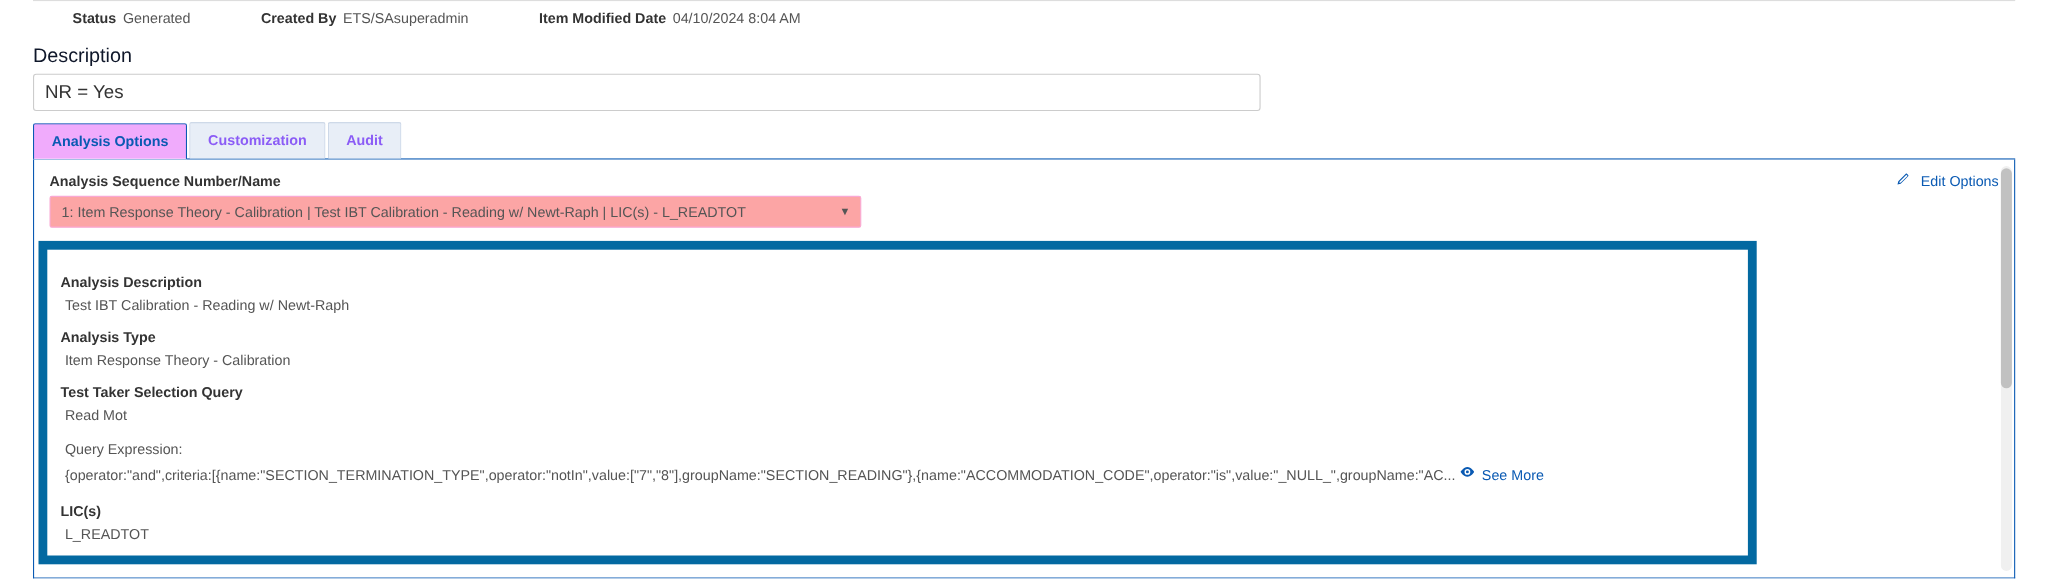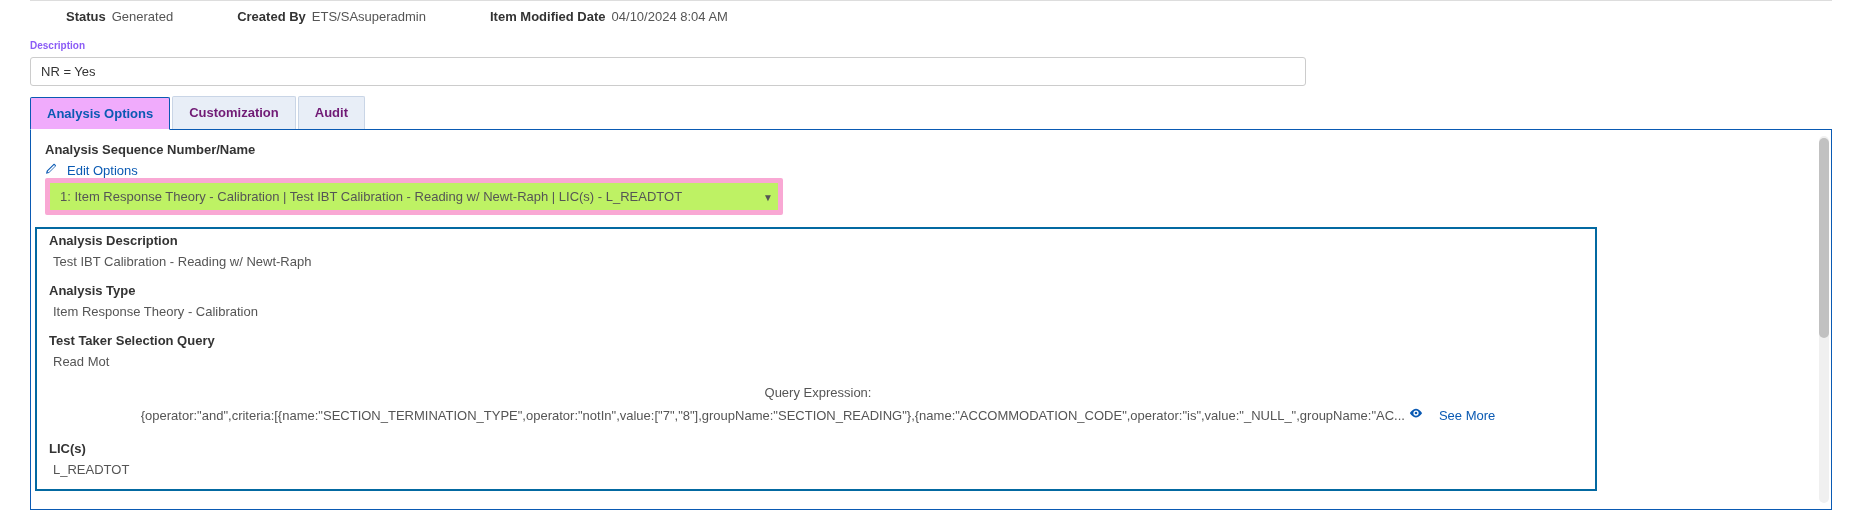--- a/index.html
+++ b/index.html
@@ -30,44 +30,44 @@
     }
     .meta-label {
       font-weight: bold;
       color: #333;
       margin-left: 36px;
     }
     .meta-value {
       color: #555;
     }
     .section-label {
-      font-weight: bold;
-      font-size: 10px;
-      color: #8b5cf6;
+      font-weight: normal;
+      font-size: 18px;
+      color: #0f172a;
       margin: 8px 0 6px 0;
     }
     .desc-input {
-      width: 1276px;
+      width: 1116px;
       padding: 6px 10px;
       border: 1px solid #ccc;
       border-radius: 3px;
-      font-size: 13px;
+      font-size: 17px;
       color: #333;
       background: #fff;
     }
     .tabs {
       display: flex;
       margin-top: 10px;
       border-bottom: 1px solid #0a5ab3;
     }
     .tab {
       padding: 8px 16px;
       font-size: 13px;
       font-weight: bold;
-      color: #701a75;
+      color: #8b5cf6;
       background: #e8eef7;
       border: 1px solid #c9d5e6;
       border-bottom: none;
       cursor: pointer;
       margin-right: 2px;
       border-radius: 2px 2px 0 0;
     }
     .tab.active {
       background: #f0abfc;
       color: #0a5ab3;
@@ -80,21 +80,20 @@
       border: 1px solid #0a5ab3;
       border-top: none;
       padding: 12px 14px 12px 14px;
       position: relative;
       min-height: 380px;
     }
     .panel-row {
       display: flex;
       justify-content: space-between;
       align-items: flex-start;
-      flex-direction: column;
     }
     .panel-label {
       font-weight: bold;
       font-size: 13px;
       color: #333;
       margin-bottom: 6px;
     }
     .edit-link {
       color: #0a5ab3;
       font-size: 13px;
@@ -109,40 +108,40 @@
       fill: #0a5ab3;
     }
     .select-wrap {
       position: relative;
       width: 738px;
       margin-bottom: 12px;
     }
     .select-input {
       width: 100%;
       padding: 6px 28px 6px 10px;
-      border: 5px solid #f9a8d4;
+      border: 1px solid #f9a8d4;
       border-radius: 2px;
       font-size: 13px;
       color: #555;
-      background: #bef264;
+      background: #fca5a5;
       cursor: pointer;
       text-align: left;
     }
     .select-caret {
       position: absolute;
       right: 10px;
       top: 50%;
       transform: translateY(-50%);
       pointer-events: none;
       font-size: 10px;
       color: #555;
     }
     .red-box {
-      border: 2px solid #0369a1;
-      padding: 4px 12px 12px 12px;
+      border: 8px solid #0369a1;
+      padding: 22px 12px 12px 12px;
       margin-left: -10px;
       margin-right: 220px;
     }
     .field-block {
       margin-bottom: 14px;
     }
     .field-label {
       font-weight: bold;
       font-size: 13px;
       color: #333;
@@ -157,32 +156,31 @@
       color: #555;
       font-size: 13px;
       margin-top: 14px;
       padding-left: 4px;
       line-height: 1.6;
       display: flex;
       flex-wrap: nowrap;
       align-items: baseline;
       white-space: nowrap;
       overflow: hidden;
-      justify-content: center;
     }
     .query-text {
       overflow: hidden;
       text-overflow: ellipsis;
     }
     .see-more {
       color: #0a5ab3;
       cursor: pointer;
       display: inline-flex;
       align-items: center;
-      gap: 16px;
+      gap: 6px;
       margin-left: 4px;
       flex-shrink: 0;
     }
     .see-more svg {
       width: 14px;
       height: 14px;
       fill: #0a5ab3;
     }
     .scrollbar {
       position: absolute;

